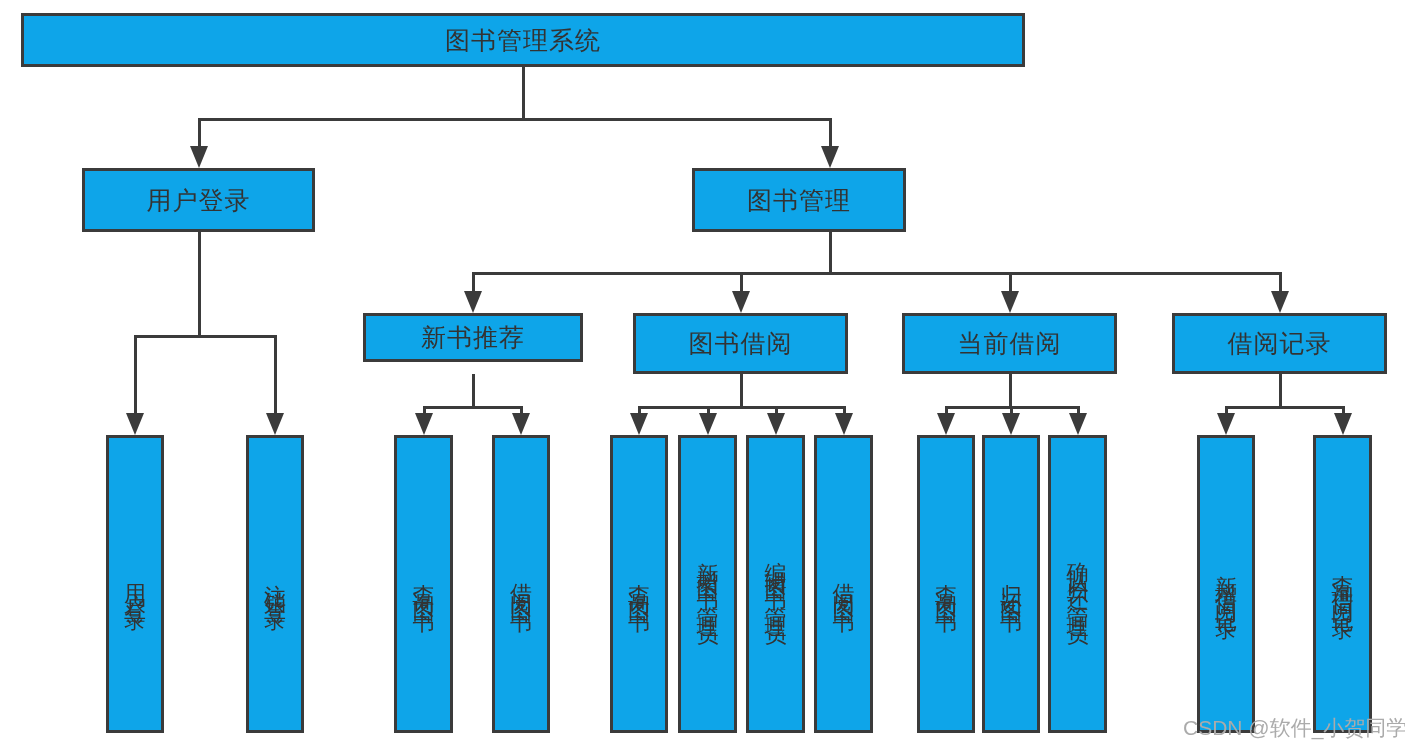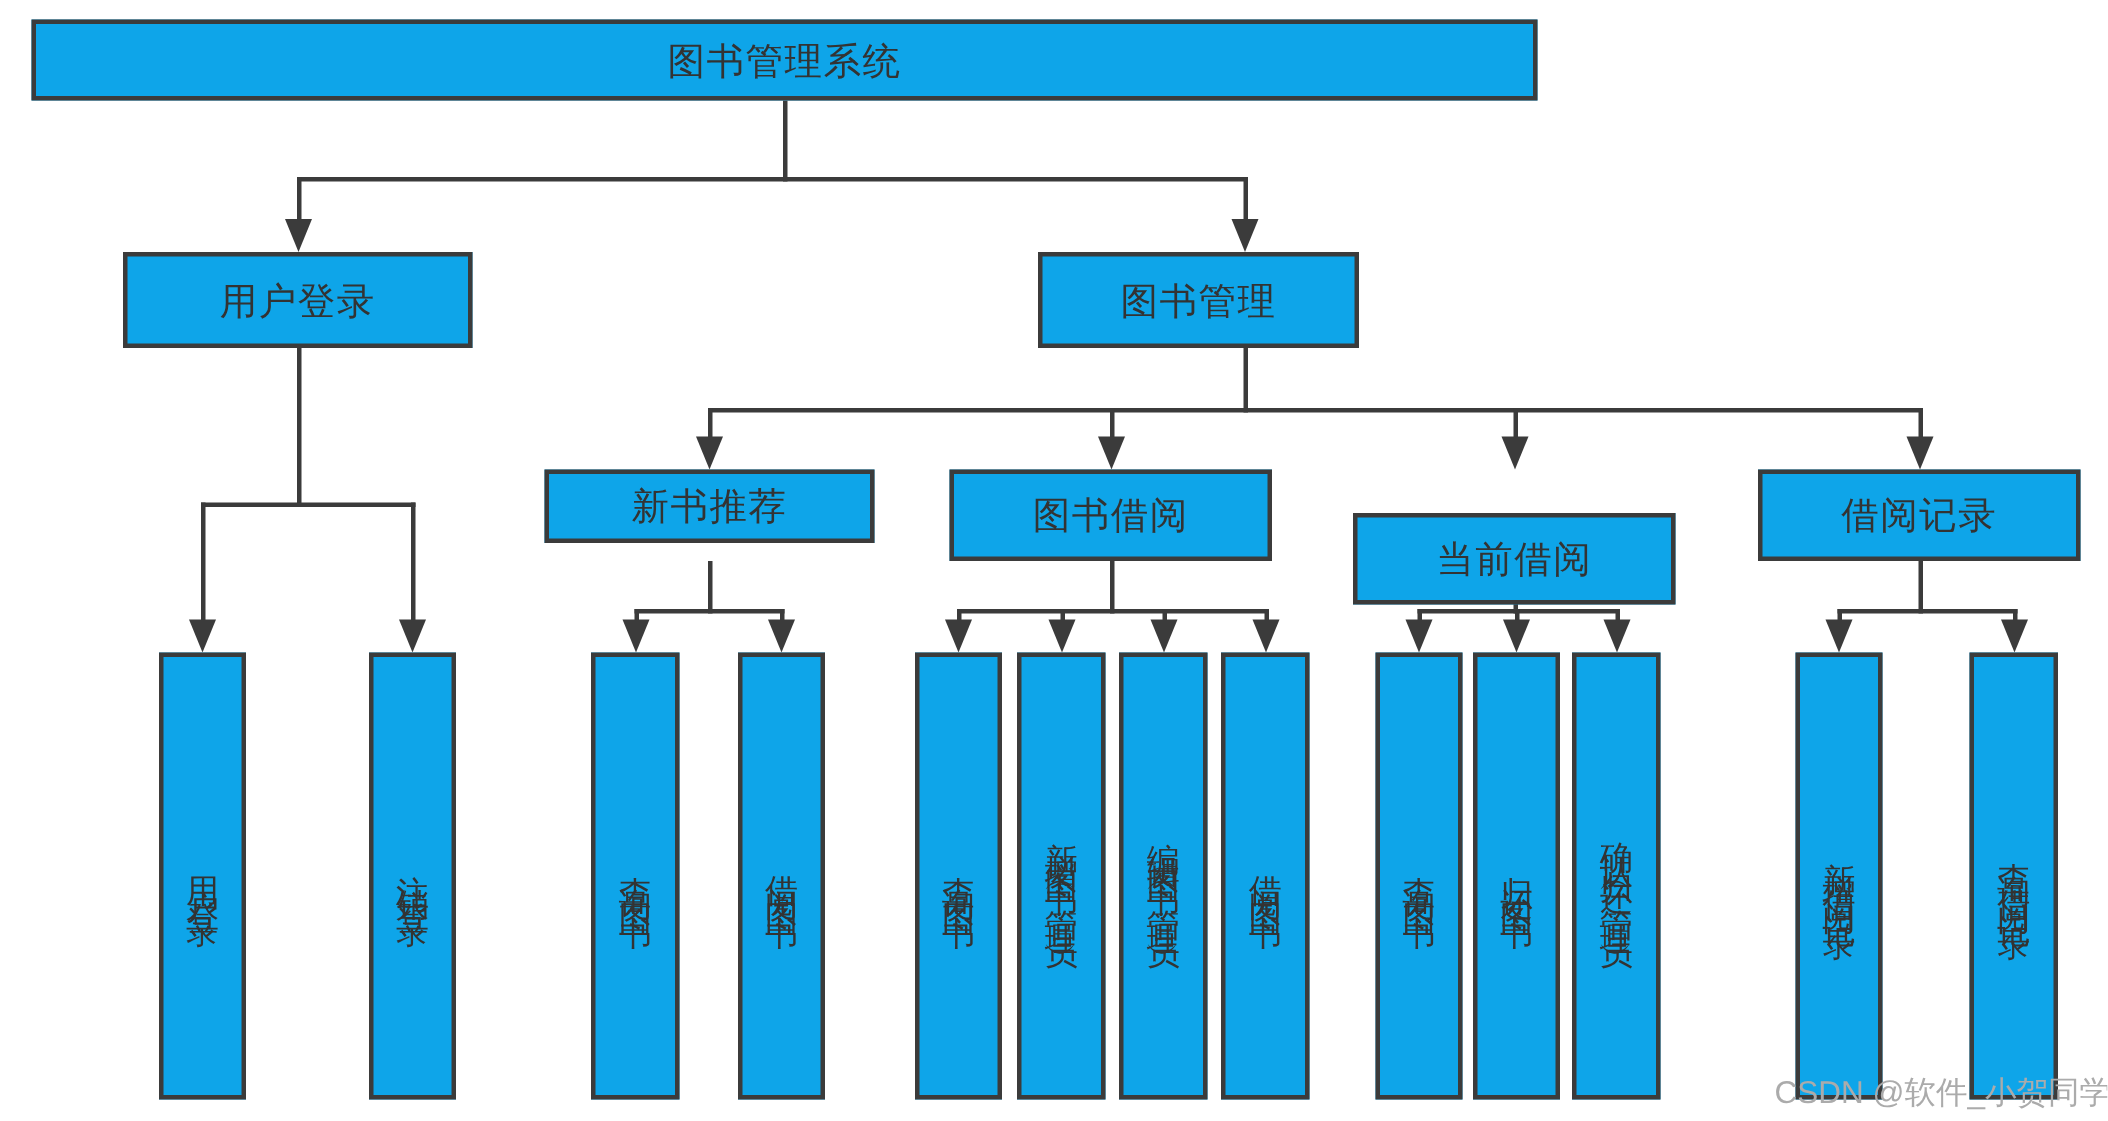--- a/index.html
+++ b/index.html
@@ -68,21 +68,21 @@
     </div>
     <div class="node" style="left: 692px; top: 168px; width: 214px; height: 64px;">
       <span class="lbl">图书管理</span>
     </div>
     <div class="node" style="left: 363px; top: 313px; width: 220px; height: 49px;">
       <span class="lbl">新书推荐</span>
     </div>
     <div class="node" style="left: 633px; top: 313px; width: 215px; height: 61px;">
       <span class="lbl">图书借阅</span>
     </div>
-    <div class="node" style="left: 902px; top: 313px; width: 215px; height: 61px; margin-top: 29px;">
+    <div class="node" style="left: 902px; top: 313px; width: 215px; height: 61px;">
       <span class="lbl">当前借阅</span>
     </div>
     <div class="node" style="left: 1172px; top: 313px; width: 215px; height: 61px;">
       <span class="lbl">借阅记录</span>
     </div>
     <div class="node vert" style="left: 106px; top: 435px; width: 58px; height: 298px;">
       <span class="lbl">用户登录</span>
     </div>
     <div class="node vert" style="left: 246px; top: 435px; width: 58px; height: 298px;">
       <span class="lbl">注销登录</span>

